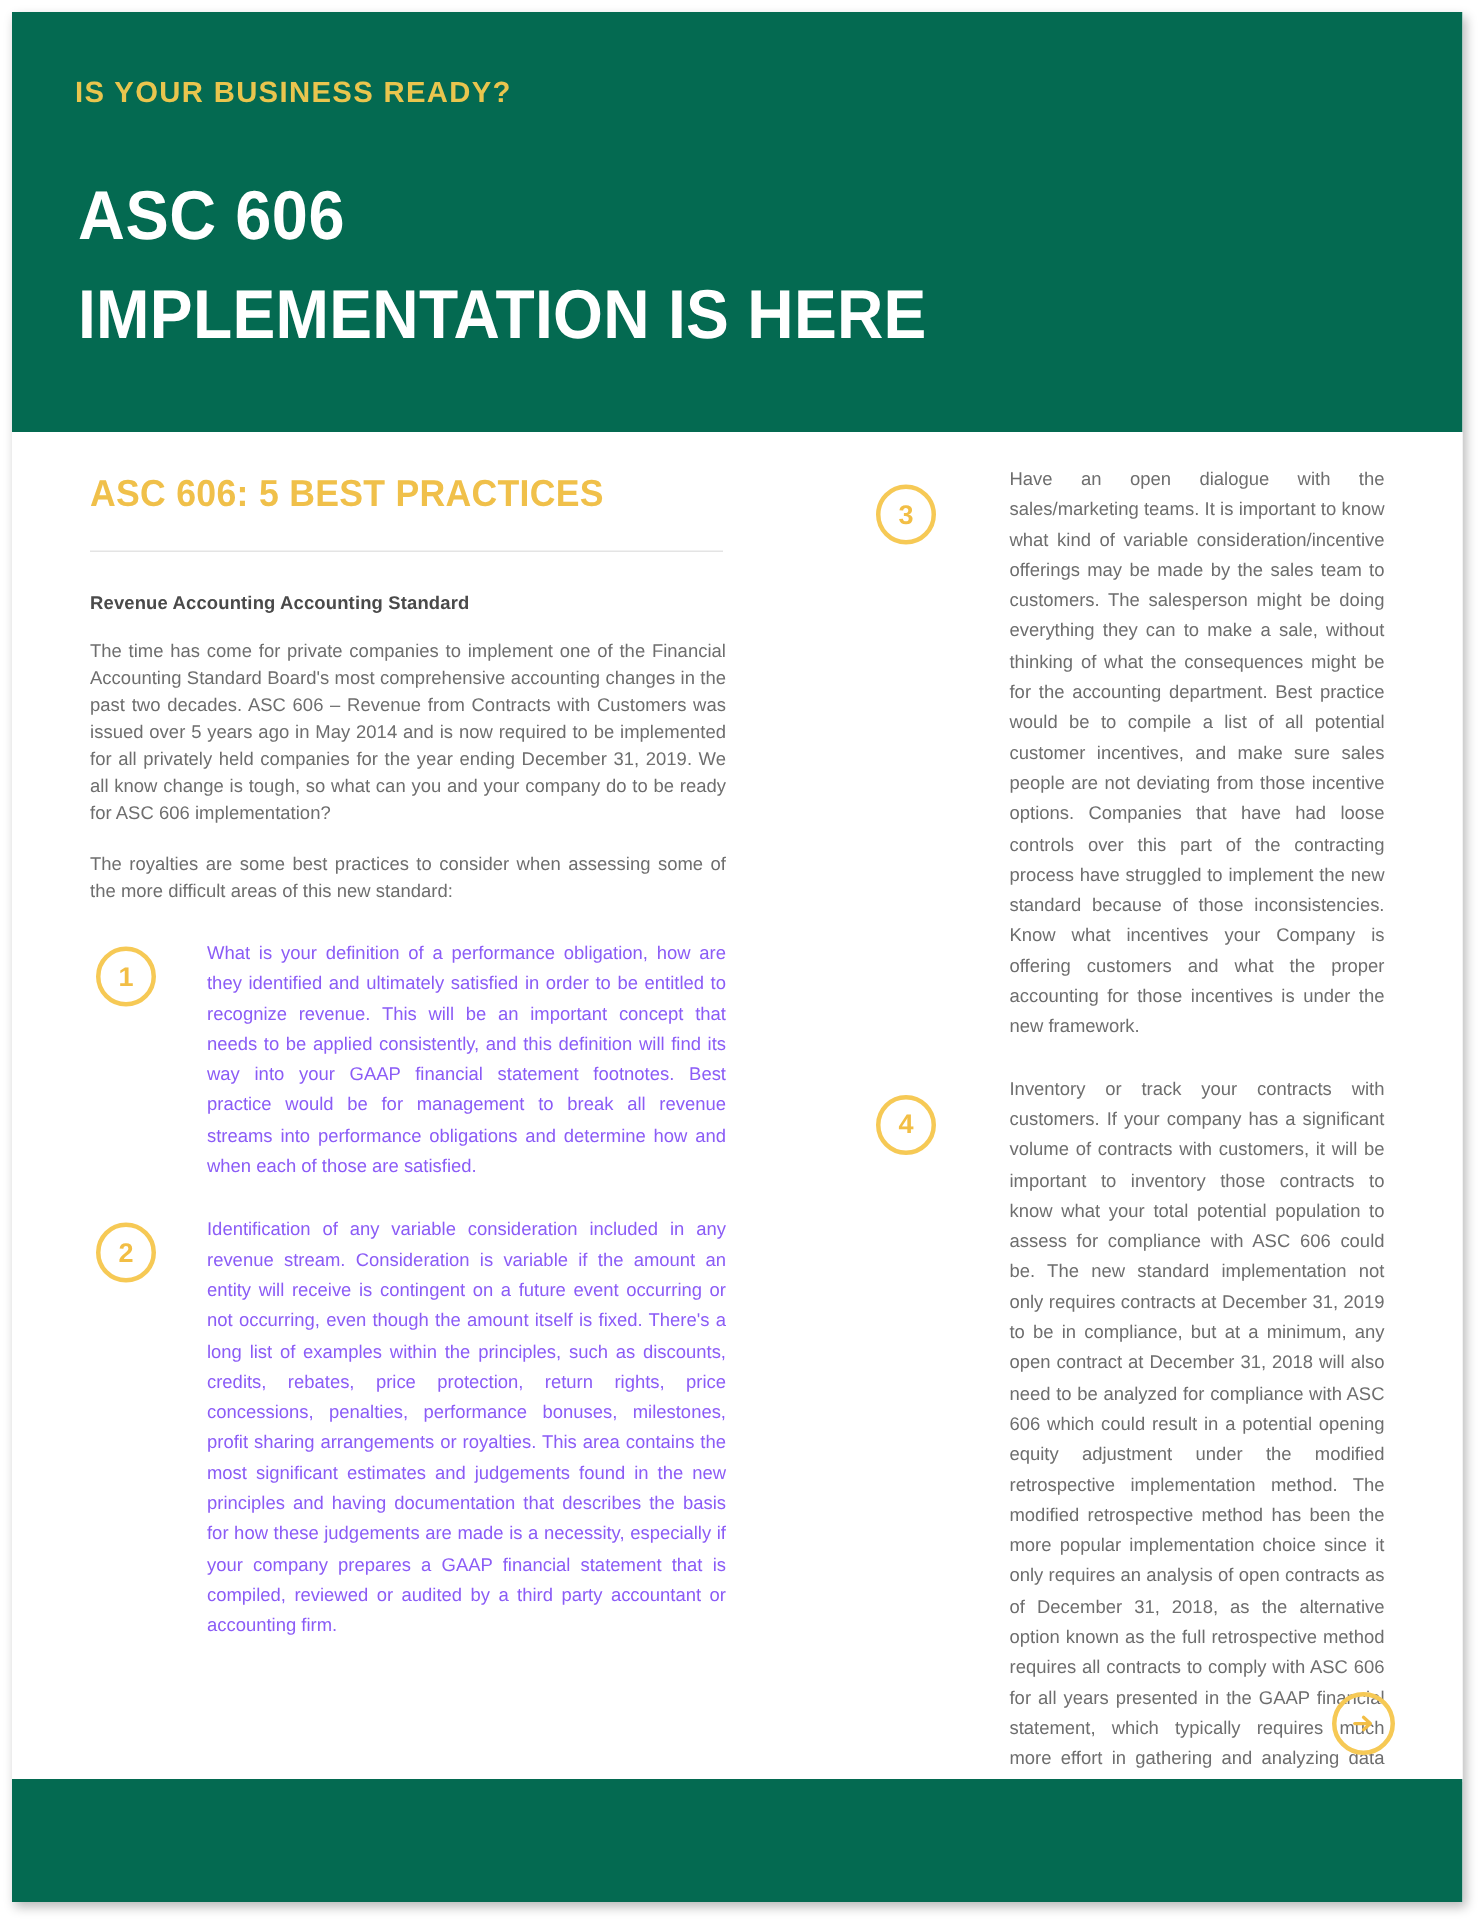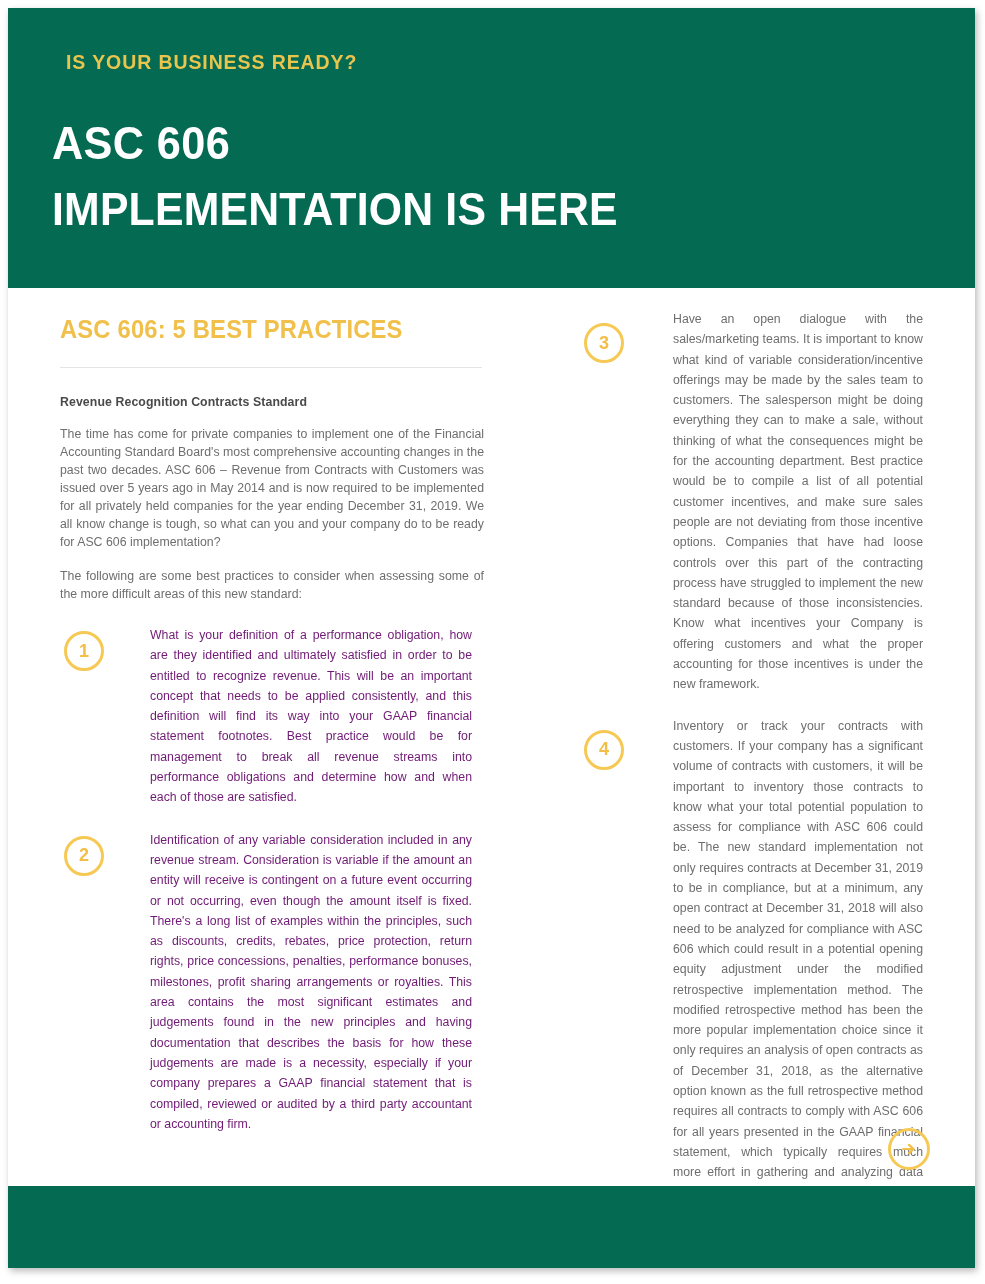--- a/index.html
+++ b/index.html
@@ -38,21 +38,21 @@
   .header-band {
     position: absolute;
     left: 0;
     top: 0;
     width: 967px;
     height: 280px;
     background: #046A51;
   }
   .header-eyebrow {
     position: absolute;
-    left: 58px;
+    left: 42px;
     top: 43px;
     font-size: 19.5px;
     letter-spacing: 0.9px;
     font-weight: 700;
     color: #E9C54E;
     white-space: nowrap;
   }
   .header-title-1 {
     position: absolute;
     left: 44px;
@@ -177,24 +177,24 @@
   }
 
   
   .num-item {
     position: relative;
     margin-top: 22px;
     padding-left: 82px;
     min-height: 50px;
   }
   .num-item p {
-    margin: 12px;
+    margin: 0;
     font-size: 12.3px;
     line-height: 20.3px;
-    color: #701a75;
+    color: #8b5cf6;
     text-align: justify;
     text-justify: inter-word;
   }
   .num-badge {
     position: absolute;
     left: 8px;
     top: 6px;
     width: 40px;
     height: 40px;
     border: 3px solid #F5C council;
@@ -288,24 +288,24 @@
       <div class="header-title-1">ASC 606</div>
       <div class="header-title-2">IMPLEMENTATION IS HERE</div>
 
     </div>
 
     <div class="body-area">
 
       <div class="col-left">
         <div class="section-title">ASC 606:   5 BEST PRACTICES</div>
         <div class="rule"></div>
-        <div class="subhead">Revenue Recognition Contracts Standard</div>
+        <div class="subhead">Revenue Accounting Accounting Standard</div>
 
         <p class="para">The time has come for private companies to implement one of the Financial Accounting Standard Board's most comprehensive accounting changes in the past two decades.  ASC 606 – Revenue from Contracts with Customers was issued over 5 years ago in May 2014 and is now required to be implemented for all privately held companies for the year ending December 31, 2019. We all know change is tough, so what can you and your company do to be ready for ASC 606 implementation?</p>
-        <p class="para">The following are some best practices to consider when assessing some of the more difficult areas of this new standard:</p>
+        <p class="para">The royalties are some best practices to consider when assessing some of the more difficult areas of this new standard:</p>
 
         <div class="num-item">
           <div class="num-badge">1</div>
           <p>What is your definition of a performance obligation, how are they identified and ultimately satisfied in order to be entitled to recognize revenue. This will be an important concept that needs to be applied consistently, and this definition will find its way into your GAAP financial statement footnotes. Best practice would be for management to break all revenue streams into performance obligations and determine how and when each of those are satisfied.</p>
         </div>
 
         <div class="num-item">
           <div class="num-badge">2</div>
           <p>Identification of any variable consideration included in any revenue stream. Consideration is variable if the amount an entity will receive is contingent on a future event occurring or not occurring, even though the amount itself is fixed. There's a long list of examples within the principles, such as discounts, credits, rebates, price protection, return rights, price concessions, penalties, performance bonuses, milestones, profit sharing arrangements or royalties.  This area contains the most significant estimates and judgements found in the new principles and having documentation that describes the basis for how these judgements are made is a necessity, especially if your company prepares a GAAP financial statement that is compiled, reviewed or audited by a third party accountant or accounting firm.</p>
         </div>

